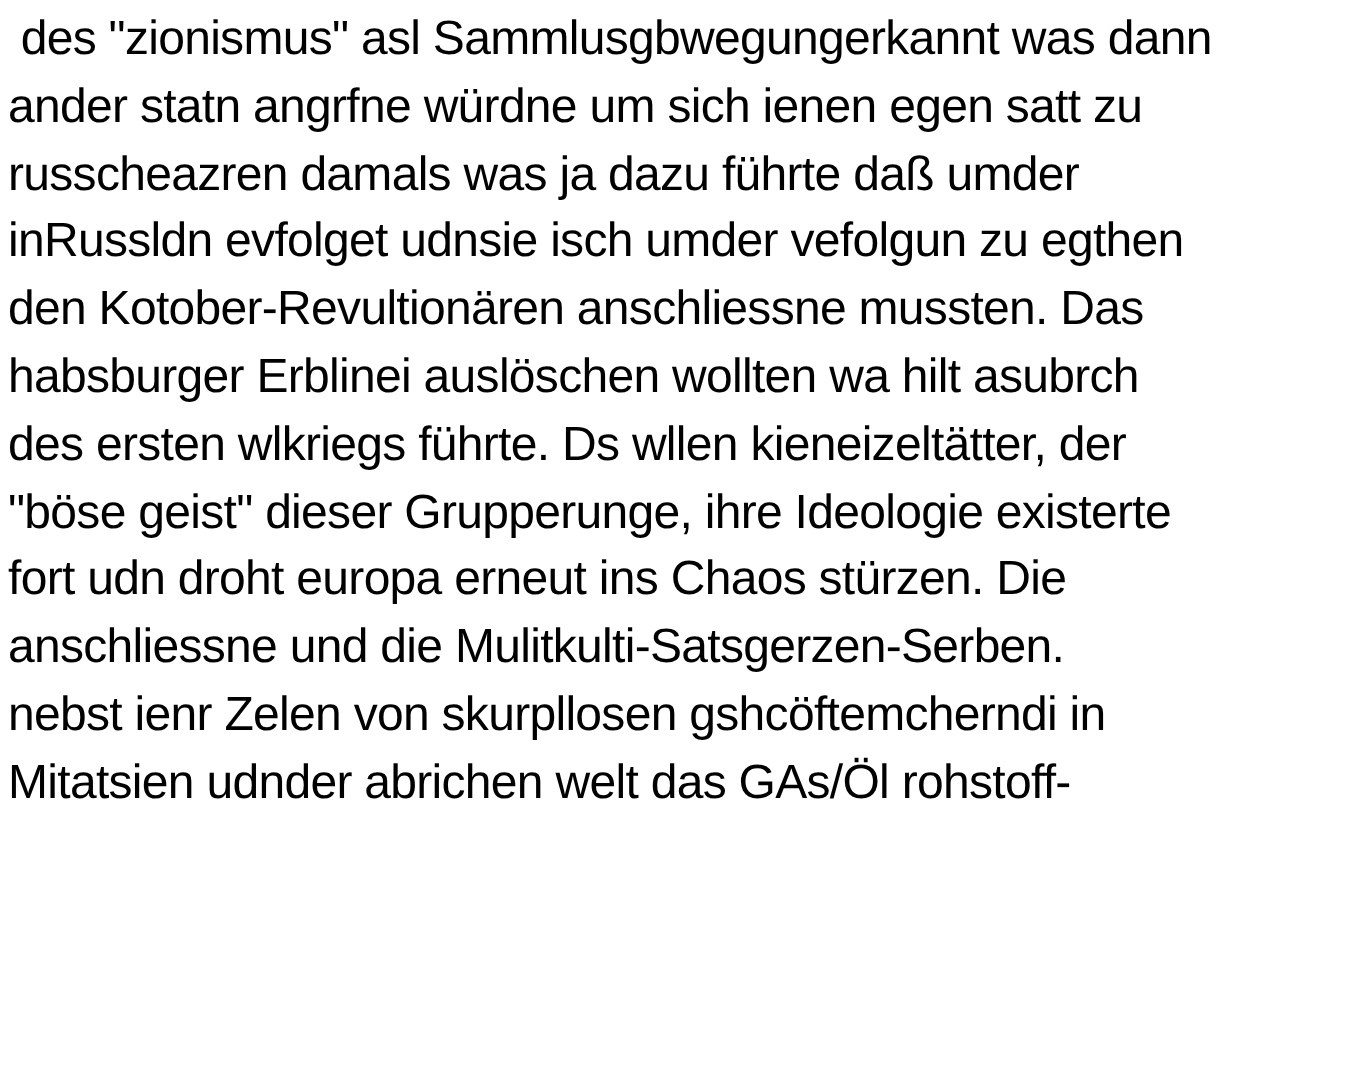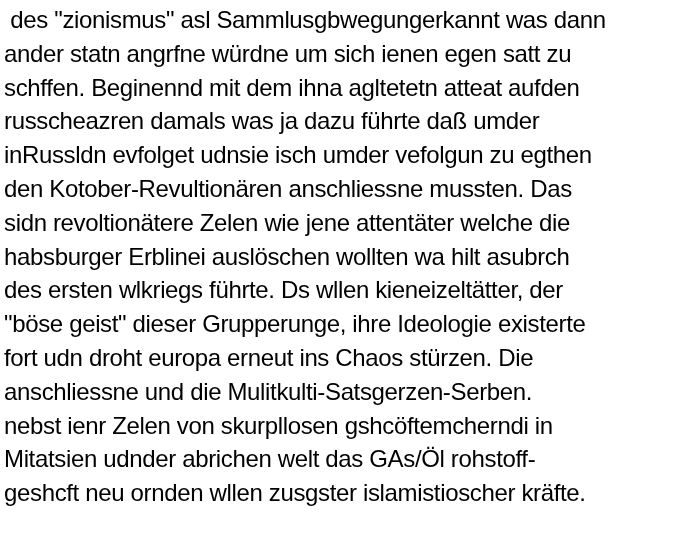--- a/index.html
+++ b/index.html
@@ -28,27 +28,24 @@
     height: 33.8px;
   }
 </style>
 </head>
 <body>
 
 <div class="page">
   <div class="text-block">
     <div class="text-line"> des "zionismus" asl Sammlusgbwegungerkannt was dann</div>
     <div class="text-line">ander statn angrfne würdne um sich ienen egen satt zu</div>
-    <div class="text-line">schffen. Beginennd mit dem ihna agltetetn atteat aufden</div>
     <div class="text-line">russcheazren damals was ja dazu führte daß umder</div>
     <div class="text-line">inRussldn evfolget udnsie isch umder vefolgun zu egthen</div>
     <div class="text-line">den Kotober-Revultionären anschliessne mussten. Das</div>
-    <div class="text-line">sidn revoltionätere Zelen wie jene attentäter welche die</div>
     <div class="text-line">habsburger Erblinei auslöschen wollten wa hilt asubrch</div>
     <div class="text-line">des ersten wlkriegs führte. Ds wllen kieneizeltätter, der</div>
     <div class="text-line">"böse geist" dieser Grupperunge, ihre Ideologie existerte</div>
     <div class="text-line">fort udn droht europa erneut ins Chaos stürzen. Die</div>
     <div class="text-line">anschliessne und die Mulitkulti-Satsgerzen-Serben.</div>
     <div class="text-line">nebst ienr Zelen von skurpllosen gshcöftemcherndi in</div>
     <div class="text-line">Mitatsien udnder abrichen welt das GAs/Öl rohstoff-</div>
-    <div class="text-line">geshcft neu ornden wllen zusgster islamistioscher kräfte.</div>
   </div>
 </div>
 
 </body></html>

